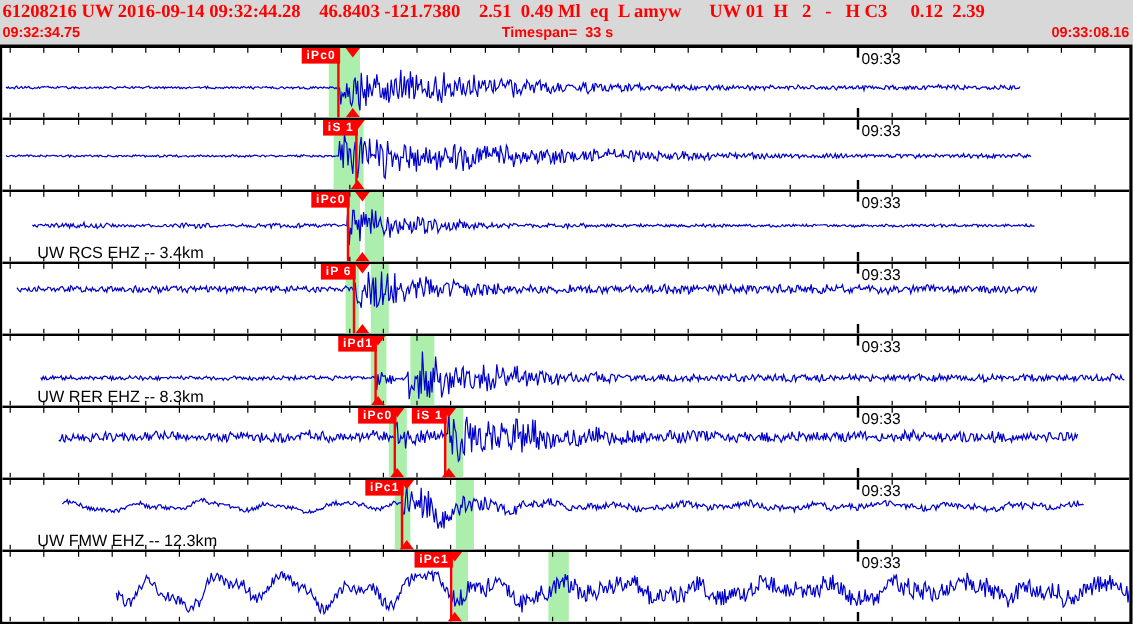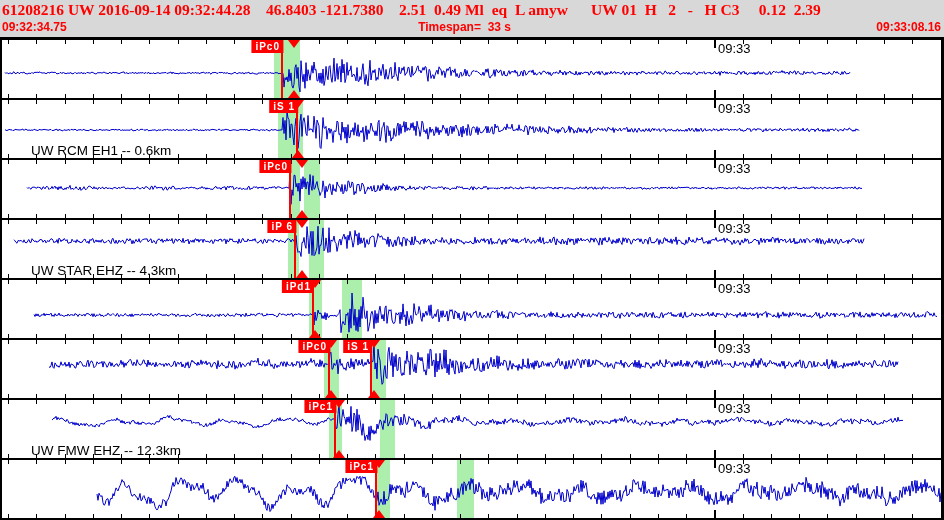--- a/index.html
+++ b/index.html
@@ -184,21 +184,20 @@
         <div class="tick" style="left: 797px; height: 4px; bottom: 0px;"></div>
         <div class="tick" style="left: 825.25px; height: 4px; top: 0px;"></div>
         <div class="tick" style="left: 825.25px; height: 4px; bottom: 0px;"></div>
         <div class="tick" style="left: 853.5px; height: 4px; top: 0px;"></div>
         <div class="tick" style="left: 853.5px; height: 4px; bottom: 0px;"></div>
         <div class="tick" style="left: 881.75px; height: 4px; top: 0px;"></div>
         <div class="tick" style="left: 881.75px; height: 4px; bottom: 0px;"></div>
         <div class="tick" style="left: 910px; height: 4px; top: 0px;"></div>
         <div class="tick" style="left: 910px; height: 4px; bottom: 0px;"></div>
         <div class="tlabel" style="left: 716px;">09:33</div>
-        <div class="stn">UW RCM EH1 -- 0.6km</div>
         <div class="pline" style="left: 294px;"></div>
         <div class="pflag" style="left: 296px;">iS 1</div>
         <div class="tri t" style="left: 290px;"></div>
         <div class="tri b" style="left: 290px;"></div>
       </div>
       <div class="trow">
         <div class="band" style="left: 287px; width: 11px;"></div>
         <div class="band" style="left: 302px; width: 16px;"></div>
         <svg width="939" height="58" viewBox="0 0 939 58" class="wave">
           <polyline points="25,27.5 26,28.5 27,27.4 28,28.5 29,29.2 30,27.3 31,27.3 32,27.0 33,27.4 34,28.1 35,28.0 36,26.8 37,27.8 38,27.2 39,29.1 40,29.3 41,26.8 42,27.3 43,28.9 44,27.0 45,26.2 46,27.4 47,29.5 48,28.5 49,28.5 50,26.4 51,28.7 52,27.3 53,26.1 54,28.5 55,27.1 56,29.9 57,26.7 58,28.6 59,26.4 60,28.9 61,29.0 62,29.8 63,27.9 64,29.4 65,27.2 66,28.2 67,27.7 68,25.4 69,29.4 70,28.2 71,28.8 72,29.4 73,28.4 74,26.7 75,28.3 76,29.5 77,29.5 78,27.0 79,30.4 80,29.1 81,28.8 82,26.7 83,29.1 84,29.7 85,28.6 86,26.9 87,26.0 88,26.4 89,27.0 90,28.0 91,28.9 92,26.7 93,28.8 94,27.5 95,29.1 96,29.1 97,27.2 98,28.2 99,28.7 100,27.3 101,27.3 102,29.0 103,28.2 104,27.3 105,28.0 106,28.9 107,27.7 108,28.7 109,28.0 110,29.2 111,28.3 112,27.5 113,27.7 114,27.8 115,28.7 116,28.3 117,27.1 118,28.6 119,27.5 120,27.3 121,27.3 122,26.8 123,27.7 124,29.1 125,28.1 126,28.2 127,28.3 128,28.9 129,28.6 130,28.2 131,28.7 132,28.9 133,28.6 134,28.4 135,27.1 136,27.1 137,28.5 138,28.8 139,28.6 140,27.4 141,27.6 142,29.0 143,27.2 144,26.6 145,27.0 146,27.9 147,28.7 148,29.6 149,26.6 150,26.1 151,29.4 152,27.3 153,25.8 154,27.0 155,28.5 156,27.1 157,27.9 158,27.4 159,27.9 160,27.3 161,30.2 162,29.5 163,27.3 164,27.0 165,30.1 166,29.6 167,27.3 168,27.4 169,29.1 170,26.5 171,26.2 172,26.7 173,29.1 174,28.8 175,29.0 176,28.6 177,28.6 178,28.7 179,29.3 180,28.0 181,27.9 182,28.5 183,28.1 184,28.0 185,27.1 186,28.2 187,27.9 188,27.6 189,27.3 190,27.1 191,28.2 192,27.3 193,28.0 194,28.3 195,29.0 196,28.8 197,28.2 198,27.8 199,28.2 200,26.5 201,28.0 202,28.2 203,27.5 204,29.3 205,27.7 206,29.1 207,28.1 208,29.1 209,29.1 210,29.3 211,29.4 212,28.0 213,26.9 214,26.4 215,28.4 216,27.7 217,28.3 218,27.7 219,29.4 220,27.6 221,27.3 222,27.2 223,26.7 224,30.0 225,27.0 226,26.3 227,27.9 228,26.0 229,27.2 230,26.7 231,26.6 232,29.6 233,28.5 234,28.2 235,27.4 236,28.4 237,29.1 238,27.6 239,28.8 240,29.5 241,28.6 242,28.4 243,29.7 244,28.6 245,29.6 246,26.9 247,26.2 248,29.7 249,28.2 250,28.7 251,27.9 252,26.5 253,27.7 254,26.8 255,27.1 256,28.7 257,27.0 258,27.9 259,26.9 260,28.3 261,26.8 262,28.7 263,29.5 264,27.9 265,29.0 266,28.4 267,27.8 268,27.1 269,28.2 270,26.8 271,27.6 272,26.7 273,26.9 274,28.7 275,27.1 276,26.9 277,26.8 278,27.4 279,27.7 280,28.6 281,28.1 282,28.0 283,27.7 284,27.2 285,27.3 286,27.9 287,28.1 288,12.8 289,44.3 290,29.8 291,35.4 292,15.3 293,15.3 294,27.1 295,23.4 296,31.3 297,23.0 298,41.1 299,18.8 300,29.0 301,16.7 302,27.2 303,18.3 304,29.1 305,22.0 306,22.1 307,34.8 308,14.5 309,25.9 310,30.4 311,15.7 312,29.3 313,28.5 314,24.2 315,21.5 316,27.7 317,30.6 318,35.5 319,32.5 320,31.4 321,20.8 322,27.1 323,38.0 324,26.3 325,31.7 326,29.3 327,24.6 328,23.8 329,31.2 330,34.8 331,24.6 332,30.7 333,28.8 334,31.7 335,22.0 336,25.0 337,26.6 338,27.2 339,31.6 340,24.4 341,33.9 342,32.3 343,24.6 344,31.0 345,30.9 346,20.9 347,21.5 348,27.7 349,27.0 350,21.9 351,23.3 352,34.8 353,31.5 354,33.4 355,24.6 356,24.6 357,24.3 358,31.2 359,29.4 360,23.0 361,24.1 362,26.9 363,34.0 364,31.5 365,30.1 366,26.9 367,29.0 368,28.7 369,26.1 370,31.1 371,29.7 372,25.4 373,32.0 374,30.9 375,30.8 376,25.3 377,28.6 378,31.0 379,25.4 380,29.5 381,23.5 382,25.8 383,25.4 384,30.0 385,24.7 386,29.9 387,26.4 388,28.0 389,30.4 390,29.1 391,27.5 392,27.4 393,30.8 394,26.4 395,29.4 396,29.6 397,25.9 398,27.1 399,26.1 400,28.7 401,26.4 402,28.3 403,28.8 404,30.3 405,28.9 406,28.3 407,28.9 408,25.8 409,29.1 410,28.1 411,28.0 412,26.9 413,29.7 414,29.3 415,27.6 416,29.0 417,27.1 418,26.5 419,27.5 420,27.9 421,28.2 422,29.9 423,26.5 424,27.4 425,28.1 426,26.4 427,26.5 428,26.7 429,27.3 430,28.5 431,27.9 432,27.8 433,28.1 434,28.0 435,28.4 436,27.2 437,26.9 438,27.7 439,27.0 440,26.8 441,27.5 442,29.5 443,27.2 444,28.0 445,28.5 446,27.9 447,28.8 448,29.7 449,29.2 450,28.1 451,28.2 452,28.6 453,27.8 454,29.1 455,26.2 456,27.4 457,26.9 458,27.0 459,27.9 460,26.7 461,28.9 462,28.7 463,28.4 464,28.5 465,28.4 466,28.3 467,29.6 468,29.2 469,27.0 470,26.8 471,30.1 472,26.7 473,28.0 474,28.9 475,29.1 476,27.6 477,27.2 478,28.4 479,28.8 480,28.6 481,28.2 482,26.3 483,27.8 484,26.1 485,27.5 486,29.6 487,27.6 488,28.8 489,27.6 490,28.7 491,27.6 492,28.6 493,28.2 494,28.1 495,29.2 496,27.6 497,28.7 498,28.4 499,27.1 500,27.9 501,27.4 502,28.7 503,29.1 504,27.0 505,28.7 506,27.5 507,28.9 508,26.8 509,27.4 510,27.2 511,28.7 512,28.7 513,27.6 514,28.0 515,28.6 516,28.5 517,29.0 518,27.2 519,27.0 520,29.1 521,27.9 522,28.5 523,27.5 524,27.8 525,27.7 526,27.2 527,27.2 528,27.3 529,28.4 530,27.6 531,28.9 532,26.7 533,28.8 534,29.1 535,27.6 536,28.4 537,27.1 538,27.8 539,28.4 540,27.7 541,28.0 542,28.7 543,27.8 544,28.0 545,27.8 546,26.9 547,27.4 548,28.1 549,27.3 550,28.2 551,28.6 552,28.9 553,27.0 554,28.7 555,27.7 556,29.1 557,27.1 558,28.0 559,27.1 560,28.2 561,27.5 562,28.5 563,29.1 564,27.5 565,28.5 566,27.1 567,28.6 568,27.8 569,28.6 570,28.5 571,29.0 572,28.8 573,29.0 574,27.9 575,27.8 576,28.5 577,28.7 578,26.8 579,27.7 580,28.4 581,28.0 582,27.7 583,28.6 584,26.6 585,28.4 586,29.3 587,27.5 588,28.1 589,27.4 590,27.1 591,29.1 592,28.9 593,26.9 594,29.2 595,28.4 596,27.9 597,28.5 598,27.4 599,28.9 600,29.2 601,26.8 602,27.1 603,28.7 604,27.2 605,28.2 606,27.4 607,28.7 608,28.7 609,27.4 610,27.6 611,28.4 612,27.8 613,28.8 614,27.3 615,28.3 616,27.7 617,28.1 618,27.3 619,28.3 620,27.1 621,28.2 622,27.6 623,26.9 624,28.5 625,29.0 626,27.9 627,28.8 628,28.9 629,28.2 630,27.7 631,27.7 632,28.9 633,27.7 634,28.7 635,27.8 636,28.2 637,27.5 638,27.9 639,27.1 640,29.1 641,29.1 642,27.8 643,28.5 644,28.7 645,29.1 646,28.0 647,28.8 648,29.1 649,28.2 650,27.2 651,28.4 652,28.7 653,27.4 654,28.2 655,27.2 656,27.6 657,28.9 658,28.6 659,27.0 660,28.5 661,27.1 662,27.9 663,27.5 664,27.5 665,28.3 666,28.3 667,26.9 668,28.5 669,28.5 670,26.8 671,28.7 672,28.2 673,28.0 674,28.0 675,28.8 676,27.1 677,27.0 678,28.0 679,27.5 680,27.5 681,27.7 682,27.3 683,27.5 684,27.3 685,27.2 686,27.4 687,27.4 688,28.8 689,28.5 690,27.6 691,27.9 692,28.7 693,27.1 694,28.4 695,27.5 696,28.8 697,28.0 698,28.6 699,28.1 700,27.5 701,27.6 702,27.4 703,28.5 704,28.6 705,28.4 706,27.5 707,27.6 708,29.0 709,27.7 710,29.4 711,28.2 712,28.7 713,27.7 714,28.7 715,28.7 716,27.2 717,28.3 718,27.0 719,28.0 720,27.7 721,27.5 722,28.4 723,28.3 724,27.9 725,29.1 726,28.0 727,27.9 728,27.8 729,28.7 730,28.4 731,27.7 732,28.4 733,27.3 734,28.7 735,28.8 736,27.0 737,26.9 738,27.6 739,28.5 740,28.0 741,27.9 742,29.1 743,27.7 744,28.6 745,28.6 746,28.9 747,28.6 748,28.1 749,27.7 750,29.0 751,29.0 752,27.9 753,27.9 754,27.4 755,28.5 756,27.8 757,27.9 758,26.9 759,28.6 760,27.3 761,27.1 762,28.1 763,27.7 764,29.0 765,27.3 766,27.0 767,27.5 768,28.1 769,27.2 770,28.6 771,28.6 772,28.0 773,27.5 774,27.0 775,28.2 776,27.0 777,28.9 778,28.4 779,27.9 780,27.5 781,27.3 782,26.8 783,29.3 784,27.4 785,27.3 786,28.5 787,29.0 788,28.3 789,27.5 790,28.2 791,27.2 792,27.6 793,28.2 794,26.7 795,28.2 796,28.3 797,28.6 798,28.7 799,28.4 800,28.4 801,27.8 802,27.1 803,28.9 804,27.6 805,28.2 806,28.3 807,27.7 808,28.4 809,26.9 810,27.3 811,27.2 812,27.0 813,29.1 814,27.4 815,28.1 816,27.5 817,28.8 818,27.7 819,27.2 820,28.7 821,28.8 822,27.3 823,27.4 824,27.8 825,28.7 826,28.1 827,28.0 828,27.3 829,28.6 830,28.4 831,28.2 832,28.3 833,27.6 834,27.4 835,28.9 836,27.0 837,28.2 838,27.0 839,27.6 840,27.9 841,28.7 842,28.4 843,27.6 844,28.2 845,27.9 846,28.2 847,27.2 848,28.3 849,27.7 850,27.2 851,28.0 852,28.6 853,26.7 854,28.6 855,28.7 856,29.0 857,27.1 858,28.5 859,28.1 860,28.7" fill="none" stroke="#0000cc" stroke-width="1"></polyline>
@@ -263,20 +262,21 @@
         <div class="tick" style="left: 797px; height: 4px; bottom: 0px;"></div>
         <div class="tick" style="left: 825.25px; height: 4px; top: 0px;"></div>
         <div class="tick" style="left: 825.25px; height: 4px; bottom: 0px;"></div>
         <div class="tick" style="left: 853.5px; height: 4px; top: 0px;"></div>
         <div class="tick" style="left: 853.5px; height: 4px; bottom: 0px;"></div>
         <div class="tick" style="left: 881.75px; height: 4px; top: 0px;"></div>
         <div class="tick" style="left: 881.75px; height: 4px; bottom: 0px;"></div>
         <div class="tick" style="left: 910px; height: 4px; top: 0px;"></div>
         <div class="tick" style="left: 910px; height: 4px; bottom: 0px;"></div>
         <div class="tlabel" style="left: 716px;">09:33</div>
+        <div class="stn">UW RCS EHZ -- 3.4km</div>
         <div class="pline" style="left: 287px;"></div>
         <div class="pflag" style="left: 289px;">iPc0</div>
         <div class="tri t" style="left: 294px;"></div>
         <div class="tri b" style="left: 294px;"></div>
       </div>
       <div class="trow">
         <div class="band" style="left: 286px; width: 11px;"></div>
         <div class="band" style="left: 307px; width: 15px;"></div>
         <svg width="939" height="58" viewBox="0 0 939 58" class="wave">
           <polyline points="12,19.7 13,20.9 14,22.4 15,23.2 16,20.6 17,20.7 18,21.1 19,20.2 20,21.4 21,22.4 22,19.8 23,22.4 24,22.8 25,22.5 26,20.3 27,19.6 28,22.5 29,22.4 30,18.7 31,20.0 32,21.1 33,21.6 34,20.8 35,22.4 36,21.2 37,21.2 38,19.4 39,19.8 40,19.8 41,22.2 42,20.8 43,20.2 44,22.9 45,21.4 46,20.5 47,21.8 48,19.7 49,19.0 50,18.8 51,20.4 52,22.8 53,21.5 54,22.1 55,19.6 56,23.3 57,18.1 58,19.2 59,21.7 60,19.9 61,20.6 62,18.6 63,19.4 64,20.9 65,19.6 66,23.1 67,23.2 68,22.3 69,22.8 70,19.2 71,20.8 72,21.8 73,20.7 74,22.7 75,19.6 76,21.7 77,20.9 78,22.8 79,22.1 80,22.5 81,20.5 82,19.7 83,19.0 84,21.6 85,22.8 86,21.1 87,23.5 88,19.4 89,20.6 90,18.9 91,18.7 92,22.7 93,21.8 94,19.9 95,22.0 96,20.2 97,22.2 98,20.3 99,22.3 100,19.5 101,20.4 102,22.9 103,22.5 104,22.1 105,21.4 106,20.4 107,20.4 108,22.4 109,23.7 110,19.2 111,18.3 112,21.8 113,23.4 114,20.2 115,23.3 116,23.1 117,20.1 118,21.8 119,21.9 120,20.5 121,20.3 122,22.9 123,23.5 124,21.1 125,18.7 126,20.1 127,20.9 128,18.7 129,20.2 130,23.9 131,20.4 132,23.4 133,21.7 134,19.4 135,21.4 136,21.7 137,18.7 138,22.4 139,21.7 140,20.2 141,19.2 142,19.5 143,18.6 144,19.4 145,18.6 146,21.7 147,21.2 148,19.5 149,18.8 150,23.0 151,21.3 152,20.5 153,22.4 154,23.8 155,20.4 156,20.0 157,18.7 158,19.9 159,21.2 160,18.9 161,22.5 162,20.4 163,20.6 164,21.3 165,18.7 166,21.1 167,20.0 168,19.7 169,20.9 170,18.5 171,23.2 172,23.1 173,19.4 174,19.0 175,21.2 176,20.8 177,19.0 178,20.1 179,20.9 180,22.4 181,18.3 182,22.8 183,21.3 184,20.0 185,20.8 186,19.2 187,24.0 188,21.1 189,20.5 190,22.2 191,19.9 192,22.4 193,19.0 194,18.9 195,21.0 196,19.1 197,22.2 198,19.6 199,20.4 200,19.3 201,22.5 202,19.1 203,20.7 204,21.5 205,21.4 206,21.2 207,22.1 208,22.4 209,20.1 210,20.3 211,23.7 212,22.1 213,19.4 214,20.7 215,20.1 216,21.3 217,19.4 218,19.7 219,18.9 220,21.5 221,20.3 222,19.5 223,19.0 224,23.9 225,19.6 226,21.9 227,21.3 228,18.5 229,20.0 230,18.8 231,21.5 232,21.5 233,21.9 234,21.6 235,21.2 236,23.6 237,18.9 238,22.5 239,22.6 240,19.2 241,18.4 242,20.9 243,21.8 244,20.9 245,21.8 246,18.9 247,20.5 248,20.8 249,20.1 250,21.1 251,19.1 252,20.6 253,18.6 254,21.5 255,22.5 256,23.1 257,21.5 258,21.2 259,19.8 260,22.7 261,23.6 262,19.5 263,19.3 264,22.2 265,22.9 266,19.6 267,20.4 268,19.8 269,20.5 270,21.1 271,22.4 272,19.9 273,19.1 274,20.5 275,20.3 276,20.5 277,22.2 278,20.2 279,20.2 280,21.8 281,21.1 282,22.2 283,22.7 284,20.5 285,20.1 286,18.4 287,19.4 288,19.7 289,22.0 290,19.8 291,19.4 292,21.2 293,22.9 294,15.5 295,26.9 296,32.4 297,31.4 298,32.1 299,36.5 300,22.4 301,22.4 302,17.4 303,25.1 304,28.3 305,6.6 306,17.8 307,33.7 308,18.5 309,11.3 310,35.4 311,11.3 312,35.7 313,34.6 314,31.1 315,27.2 316,6.2 317,34.2 318,25.1 319,25.4 320,17.5 321,7.9 322,30.8 323,28.7 324,17.9 325,26.4 326,32.6 327,7.7 328,32.2 329,19.9 330,21.1 331,20.6 332,16.0 333,22.1 334,23.3 335,31.4 336,26.6 337,20.9 338,19.0 339,25.1 340,19.7 341,16.5 342,14.1 343,19.2 344,16.7 345,28.5 346,15.2 347,20.2 348,11.3 349,16.7 350,20.6 351,27.2 352,22.5 353,10.4 354,15.9 355,14.1 356,25.1 357,12.8 358,23.8 359,17.8 360,23.2 361,20.9 362,17.8 363,27.5 364,23.1 365,19.5 366,24.0 367,24.1 368,17.7 369,17.3 370,16.0 371,16.2 372,16.7 373,27.1 374,23.0 375,19.7 376,13.5 377,16.2 378,17.3 379,15.9 380,16.3 381,19.6 382,18.5 383,19.9 384,19.5 385,24.3 386,16.9 387,26.7 388,19.1 389,21.4 390,24.8 391,26.9 392,23.0 393,19.9 394,25.8 395,20.9 396,16.8 397,17.2 398,24.5 399,22.2 400,26.4 401,17.6 402,17.5 403,18.4 404,25.8 405,18.6 406,20.3 407,21.3 408,21.1 409,25.1 410,16.9 411,24.8 412,24.3 413,16.2 414,20.8 415,21.6 416,21.1 417,23.1 418,24.4 419,20.3 420,20.8 421,19.1 422,23.7 423,18.5 424,22.2 425,21.3 426,19.5 427,19.5 428,21.6 429,24.3 430,22.2 431,20.9 432,23.8 433,22.2 434,19.0 435,19.9 436,20.6 437,21.7 438,20.4 439,22.4 440,17.5 441,19.5 442,22.8 443,20.6 444,19.6 445,22.1 446,23.4 447,24.3 448,23.5 449,18.4 450,22.9 451,21.0 452,20.0 453,22.5 454,23.9 455,18.9 456,20.2 457,19.4 458,21.5 459,20.4 460,22.5 461,21.9 462,24.2 463,22.3 464,21.7 465,22.4 466,22.4 467,22.8 468,21.1 469,21.7 470,23.4 471,23.6 472,23.6 473,17.2 474,23.1 475,20.1 476,20.0 477,22.7 478,22.0 479,19.4 480,19.1 481,21.0 482,18.5 483,22.5 484,20.3 485,20.0 486,19.2 487,24.2 488,20.5 489,18.2 490,24.3 491,21.4 492,23.2 493,23.3 494,22.1 495,23.5 496,20.7 497,18.7 498,19.5 499,22.1 500,24.6 501,20.0 502,22.2 503,19.4 504,23.8 505,20.4 506,19.9 507,18.9 508,18.5 509,20.4 510,22.0 511,18.6 512,21.5 513,19.5 514,22.7 515,19.0 516,23.1 517,22.4 518,21.3 519,21.3 520,19.4 521,20.4 522,19.5 523,17.8 524,23.0 525,21.2 526,18.9 527,20.4 528,22.2 529,23.5 530,21.2 531,21.0 532,20.3 533,23.3 534,22.1 535,20.6 536,19.1 537,21.8 538,16.9 539,23.0 540,21.0 541,17.7 542,24.1 543,22.8 544,21.8 545,22.7 546,22.8 547,21.7 548,19.1 549,22.9 550,21.5 551,18.0 552,16.9 553,22.1 554,25.0 555,18.8 556,20.9 557,22.5 558,21.7 559,24.1 560,19.3 561,19.7 562,23.8 563,21.3 564,21.1 565,25.0 566,18.4 567,18.8 568,22.2 569,18.8 570,20.6 571,19.0 572,24.8 573,23.5 574,18.7 575,23.3 576,18.2 577,20.9 578,20.3 579,18.1 580,21.0 581,19.8 582,19.8 583,20.7 584,20.1 585,19.1 586,19.4 587,21.6 588,22.4 589,17.9 590,20.1 591,18.5 592,22.2 593,18.2 594,18.6 595,21.0 596,22.7 597,25.2 598,17.9 599,20.3 600,24.8 601,18.1 602,20.6 603,17.4 604,21.4 605,21.8 606,21.6 607,17.3 608,20.3 609,21.4 610,23.9 611,19.7 612,22.4 613,20.8 614,23.3 615,18.9 616,22.9 617,18.2 618,21.1 619,22.5 620,24.5 621,17.7 622,21.6 623,18.3 624,18.4 625,22.8 626,18.7 627,19.0 628,20.7 629,24.2 630,23.3 631,19.7 632,19.0 633,20.6 634,20.4 635,18.8 636,19.4 637,18.7 638,22.1 639,18.8 640,21.6 641,23.8 642,22.7 643,19.1 644,20.0 645,20.2 646,24.2 647,18.2 648,17.1 649,21.6 650,23.1 651,22.0 652,23.2 653,21.5 654,21.6 655,18.6 656,19.4 657,24.6 658,19.7 659,22.9 660,23.1 661,23.2 662,18.1 663,17.8 664,21.0 665,18.9 666,22.2 667,20.9 668,22.7 669,18.8 670,23.6 671,19.9 672,19.7 673,21.6 674,16.9 675,24.5 676,20.0 677,20.4 678,20.4 679,21.8 680,23.8 681,22.9 682,24.7 683,24.6 684,19.8 685,23.4 686,22.2 687,17.0 688,20.3 689,20.7 690,22.1 691,19.6 692,22.1 693,22.4 694,21.8 695,17.8 696,20.1 697,19.6 698,19.4 699,19.5 700,17.4 701,21.4 702,23.4 703,22.1 704,22.1 705,21.2 706,24.1 707,20.4 708,23.7 709,20.1 710,20.2 711,19.3 712,19.9 713,20.0 714,17.5 715,21.1 716,20.9 717,21.1 718,19.7 719,20.9 720,19.1 721,20.3 722,17.9 723,22.5 724,20.1 725,18.4 726,20.6 727,20.2 728,21.6 729,21.7 730,24.6 731,23.0 732,20.0 733,23.7 734,22.4 735,21.8 736,20.2 737,22.5 738,25.1 739,22.1 740,19.9 741,22.9 742,22.4 743,18.4 744,21.4 745,19.1 746,19.7 747,23.6 748,22.4 749,22.8 750,22.1 751,20.6 752,19.7 753,19.3 754,19.8 755,21.1 756,20.1 757,24.6 758,21.4 759,18.0 760,22.4 761,20.2 762,18.8 763,22.8 764,19.5 765,19.7 766,19.0 767,22.0 768,19.2 769,21.7 770,17.7 771,17.3 772,18.8 773,22.5 774,18.2 775,20.3 776,17.8 777,23.0 778,19.6 779,19.7 780,19.3 781,21.2 782,19.9 783,19.1 784,22.6 785,22.0 786,21.2 787,20.6 788,18.7 789,23.0 790,21.2 791,22.0 792,18.2 793,24.0 794,21.7 795,23.8 796,21.8 797,23.0 798,19.2 799,19.1 800,22.6 801,21.1 802,19.0 803,23.1 804,19.4 805,18.3 806,19.6 807,20.0 808,22.5 809,21.5 810,20.5 811,20.0 812,19.2 813,20.3 814,22.3 815,18.2 816,23.3 817,19.2 818,18.5 819,23.9 820,19.8 821,20.2 822,23.9 823,24.2 824,21.2 825,20.9 826,22.9 827,18.4 828,23.0 829,21.1 830,18.9 831,21.4 832,23.4 833,22.5 834,18.9 835,20.0 836,24.1 837,23.3 838,20.3 839,19.0 840,21.8 841,22.7 842,22.1 843,21.9 844,21.2 845,20.1 846,23.6 847,19.8 848,21.8 849,21.3 850,19.0 851,18.7 852,19.0 853,19.3 854,22.0 855,20.4 856,19.4 857,23.1 858,22.2 859,19.5 860,23.3 861,21.7 862,18.6" fill="none" stroke="#0000cc" stroke-width="1"></polyline>
@@ -341,21 +341,20 @@
         <div class="tick" style="left: 797px; height: 4px; bottom: 0px;"></div>
         <div class="tick" style="left: 825.25px; height: 4px; top: 0px;"></div>
         <div class="tick" style="left: 825.25px; height: 4px; bottom: 0px;"></div>
         <div class="tick" style="left: 853.5px; height: 4px; top: 0px;"></div>
         <div class="tick" style="left: 853.5px; height: 4px; bottom: 0px;"></div>
         <div class="tick" style="left: 881.75px; height: 4px; top: 0px;"></div>
         <div class="tick" style="left: 881.75px; height: 4px; bottom: 0px;"></div>
         <div class="tick" style="left: 910px; height: 4px; top: 0px;"></div>
         <div class="tick" style="left: 910px; height: 4px; bottom: 0px;"></div>
         <div class="tlabel" style="left: 716px;">09:33</div>
-        <div class="stn">UW STAR EHZ -- 4.3km</div>
         <div class="pline" style="left: 292px;"></div>
         <div class="pflag" style="left: 294px;">iP 6</div>
         <div class="tri t" style="left: 294px;"></div>
         <div class="tri b" style="left: 294px;"></div>
       </div>
       <div class="trow">
         <div class="band" style="left: 307px; width: 13px;"></div>
         <div class="band" style="left: 340px; width: 20px;"></div>
         <svg width="939" height="58" viewBox="0 0 939 58" class="wave">
           <polyline points="32,34.5 33,36.5 34,33.8 35,36.0 36,33.9 37,36.4 38,36.1 39,35.9 40,34.3 41,35.3 42,33.2 43,35.9 44,33.9 45,34.8 46,34.2 47,34.9 48,34.4 49,33.1 50,36.3 51,34.9 52,36.5 53,33.7 54,35.5 55,35.1 56,35.2 57,33.0 58,35.6 59,34.8 60,35.3 61,35.7 62,36.4 63,35.9 64,35.1 65,36.1 66,34.0 67,35.5 68,35.7 69,34.2 70,35.4 71,34.6 72,35.8 73,33.5 74,34.3 75,34.7 76,36.5 77,34.4 78,34.3 79,35.3 80,35.3 81,35.4 82,34.2 83,36.1 84,34.0 85,33.5 86,33.7 87,34.0 88,35.2 89,35.6 90,33.7 91,36.7 92,33.7 93,36.4 94,36.2 95,34.6 96,35.7 97,34.5 98,33.9 99,36.2 100,34.9 101,36.1 102,36.5 103,35.3 104,35.3 105,35.0 106,33.1 107,34.7 108,35.1 109,35.3 110,34.5 111,33.5 112,34.6 113,35.6 114,36.0 115,33.4 116,34.3 117,36.8 118,35.2 119,34.6 120,35.5 121,36.0 122,35.3 123,33.6 124,34.3 125,35.8 126,35.5 127,36.1 128,34.1 129,36.7 130,33.8 131,36.6 132,34.9 133,34.7 134,34.6 135,34.8 136,34.6 137,34.6 138,35.7 139,35.0 140,33.6 141,34.5 142,35.1 143,34.3 144,34.9 145,34.9 146,34.0 147,35.2 148,35.4 149,33.3 150,34.8 151,36.2 152,35.6 153,34.2 154,34.8 155,35.4 156,33.6 157,33.7 158,34.0 159,34.9 160,34.6 161,35.9 162,34.5 163,35.8 164,34.2 165,35.1 166,35.9 167,35.8 168,34.5 169,34.5 170,33.5 171,35.2 172,34.5 173,34.5 174,36.7 175,35.0 176,33.9 177,35.4 178,36.5 179,35.2 180,35.8 181,35.3 182,35.4 183,35.1 184,36.9 185,35.1 186,35.2 187,36.0 188,36.8 189,35.7 190,34.9 191,34.6 192,34.4 193,33.3 194,33.7 195,35.7 196,34.4 197,34.7 198,33.9 199,34.8 200,36.2 201,34.5 202,35.7 203,34.9 204,35.9 205,36.5 206,34.0 207,36.1 208,36.9 209,34.7 210,35.0 211,35.3 212,36.7 213,36.2 214,34.5 215,35.5 216,34.6 217,36.6 218,33.9 219,35.4 220,35.4 221,34.2 222,34.6 223,36.4 224,36.3 225,34.5 226,33.6 227,35.6 228,35.6 229,36.0 230,34.9 231,35.7 232,36.4 233,35.6 234,33.4 235,34.3 236,34.5 237,34.9 238,34.2 239,36.7 240,34.4 241,34.6 242,35.2 243,36.7 244,33.1 245,35.9 246,35.8 247,35.2 248,35.9 249,33.7 250,35.0 251,34.6 252,34.1 253,35.7 254,35.7 255,33.8 256,34.1 257,33.2 258,33.5 259,34.5 260,33.4 261,35.9 262,35.8 263,35.4 264,35.7 265,33.6 266,35.2 267,34.2 268,34.9 269,34.1 270,34.8 271,34.0 272,35.7 273,35.2 274,36.2 275,37.1 276,36.0 277,33.6 278,33.3 279,34.4 280,34.9 281,33.7 282,34.8 283,34.6 284,35.4 285,35.2 286,33.8 287,35.0 288,34.6 289,33.8 290,33.5 291,36.5 292,34.9 293,34.1 294,34.2 295,34.8 296,33.7 297,34.0 298,34.2 299,34.3 300,35.7 301,34.1 302,35.5 303,35.6 304,34.7 305,35.0 306,34.9 307,35.3 308,34.2 309,33.8 310,35.0 311,33.2 312,45.0 313,32.0 314,40.6 315,37.3 316,30.1 317,33.4 318,33.4 319,33.1 320,38.5 321,35.6 322,38.7 323,32.5 324,39.9 325,33.3 326,37.1 327,37.3 328,35.3 329,35.8 330,35.4 331,35.7 332,35.9 333,35.0 334,36.7 335,35.8 336,34.5 337,33.3 338,29.7 339,52.7 340,44.4 341,41.4 342,43.8 343,44.9 344,34.1 345,35.4 346,32.7 347,52.2 348,28.9 349,48.2 350,13.0 351,31.0 352,45.4 353,29.1 354,50.5 355,37.3 356,51.5 357,29.6 358,47.0 359,26.4 360,38.5 361,17.2 362,28.4 363,37.8 364,38.5 365,30.8 366,51.3 367,46.9 368,41.8 369,33.7 370,31.3 371,35.2 372,48.6 373,30.4 374,43.3 375,33.6 376,42.7 377,30.8 378,26.2 379,33.9 380,39.0 381,34.5 382,41.1 383,27.9 384,25.9 385,43.4 386,35.3 387,29.7 388,31.0 389,29.7 390,40.0 391,42.9 392,43.6 393,41.8 394,32.8 395,34.7 396,34.4 397,32.6 398,43.7 399,32.1 400,39.7 401,23.9 402,36.9 403,34.8 404,46.0 405,31.2 406,38.5 407,44.9 408,38.5 409,35.4 410,43.7 411,39.4 412,23.6 413,30.9 414,35.1 415,34.4 416,33.4 417,26.4 418,30.4 419,38.5 420,41.4 421,32.9 422,37.2 423,33.8 424,31.2 425,35.4 426,32.5 427,25.5 428,35.5 429,24.8 430,38.0 431,38.3 432,36.0 433,33.8 434,36.7 435,30.7 436,29.4 437,41.9 438,36.7 439,30.8 440,37.4 441,30.6 442,36.1 443,37.0 444,34.7 445,31.1 446,41.1 447,35.9 448,29.7 449,31.3 450,29.6 451,35.0 452,39.0 453,30.8 454,32.3 455,32.5 456,38.2 457,33.0 458,39.9 459,39.2 460,38.5 461,34.7 462,31.4 463,41.1 464,35.1 465,32.6 466,35.3 467,35.2 468,33.5 469,37.7 470,35.7 471,34.3 472,32.1 473,32.8 474,30.9 475,36.2 476,37.7 477,36.5 478,32.1 479,35.6 480,38.0 481,37.6 482,35.0 483,36.0 484,37.7 485,36.2 486,32.9 487,36.1 488,37.8 489,33.7 490,31.6 491,31.2 492,32.3 493,32.5 494,31.2 495,30.2 496,37.9 497,32.7 498,35.8 499,36.0 500,31.5 501,38.2 502,34.6 503,37.4 504,37.4 505,36.4 506,39.0 507,32.5 508,31.8 509,32.5 510,32.8 511,37.6 512,35.8 513,32.7 514,32.4 515,33.8 516,33.9 517,34.7 518,34.1 519,33.7 520,32.8 521,32.8 522,33.7 523,33.5 524,37.3 525,36.3 526,36.0 527,33.9 528,36.6 529,33.2 530,34.8 531,33.2 532,33.5 533,36.0 534,33.7 535,32.8 536,36.9 537,36.9 538,35.5 539,35.8 540,36.6 541,35.5 542,34.0 543,37.7 544,36.6 545,35.7 546,34.6 547,33.1 548,36.4 549,31.7 550,36.7 551,33.0 552,35.4 553,35.6 554,37.1 555,32.4 556,37.1 557,36.1 558,37.5 559,37.3 560,37.6 561,33.8 562,37.1 563,36.2 564,36.3 565,35.9 566,34.1 567,37.5 568,34.9 569,34.0 570,33.6 571,37.0 572,36.0 573,37.8 574,34.3 575,36.1 576,32.0 577,34.0 578,35.1 579,34.4 580,37.5 581,33.2 582,36.1 583,35.3 584,35.3 585,36.6 586,34.3 587,33.8 588,37.0 589,36.9 590,35.1 591,33.5 592,35.1 593,35.1 594,34.7 595,36.6 596,34.0 597,32.5 598,33.7 599,37.6 600,33.1 601,34.1 602,35.1 603,33.9 604,34.2 605,36.9 606,36.8 607,32.0 608,33.9 609,33.9 610,33.6 611,32.0 612,36.7 613,37.2 614,37.7 615,36.9 616,34.4 617,34.1 618,38.4 619,33.5 620,33.2 621,34.9 622,36.3 623,36.0 624,35.3 625,32.3 626,33.6 627,37.0 628,34.9 629,33.8 630,32.1 631,34.3 632,33.2 633,34.3 634,36.1 635,36.9 636,34.6 637,36.3 638,33.0 639,35.3 640,33.6 641,36.3 642,37.4 643,34.1 644,32.0 645,36.6 646,36.5 647,33.9 648,34.2 649,33.5 650,37.6 651,32.3 652,34.9 653,37.9 654,36.6 655,36.7 656,37.2 657,38.2 658,36.9 659,33.2 660,32.7 661,37.8 662,34.8 663,34.5 664,33.8 665,34.5 666,32.7 667,32.8 668,33.8 669,32.3 670,36.0 671,34.1 672,36.6 673,34.8 674,36.8 675,34.9 676,34.6 677,33.5 678,37.0 679,32.6 680,37.0 681,38.1 682,35.1 683,31.9 684,36.9 685,36.7 686,36.9 687,35.4 688,35.3 689,35.5 690,32.8 691,33.8 692,35.5 693,36.9 694,33.4 695,35.1 696,34.2 697,34.8 698,36.2 699,35.7 700,33.4 701,36.0 702,35.1 703,34.7 704,34.9 705,34.3 706,32.0 707,36.1 708,35.7 709,33.7 710,36.0 711,32.3 712,35.3 713,35.3 714,37.0 715,33.0 716,34.8 717,33.2 718,34.7 719,35.0 720,33.8 721,34.6 722,35.1 723,37.7 724,37.3 725,32.7 726,35.0 727,34.9 728,33.5 729,34.0 730,34.9 731,34.8 732,36.1 733,35.1 734,34.5 735,37.5 736,34.0 737,35.3 738,32.5 739,35.5 740,36.4 741,34.1 742,36.5 743,32.1 744,36.9 745,34.5 746,33.6 747,34.6 748,32.8 749,35.1 750,35.7 751,33.5 752,36.0 753,34.1 754,34.3 755,32.5 756,38.1 757,34.2 758,34.3 759,33.7 760,35.7 761,33.4 762,33.3 763,32.4 764,31.5 765,37.3 766,32.9 767,34.2 768,33.9 769,34.6 770,35.6 771,37.0 772,34.7 773,36.3 774,36.5 775,37.2 776,32.6 777,38.2 778,34.8 779,36.3 780,34.5 781,31.9 782,36.2 783,33.5 784,36.2 785,33.8 786,34.9 787,37.3 788,32.4 789,35.9 790,35.4 791,32.7 792,34.4 793,34.8 794,33.4 795,32.8 796,35.5 797,33.9 798,33.1 799,37.0 800,36.0 801,34.0 802,36.4 803,33.6 804,35.7 805,36.6 806,35.9 807,37.0 808,35.1 809,36.9 810,37.3 811,35.9 812,35.2 813,33.8 814,32.1 815,35.9 816,35.8 817,32.9 818,38.4 819,36.7 820,37.8 821,34.7 822,36.2 823,36.2 824,35.4 825,32.1 826,35.1 827,35.8 828,36.2 829,33.1 830,34.2 831,35.2 832,33.0 833,37.0 834,33.7 835,33.9 836,34.5 837,35.5 838,35.5 839,33.7 840,34.2 841,34.7 842,33.8 843,37.4 844,36.4 845,35.7 846,36.6 847,35.8 848,33.3 849,34.0 850,33.6 851,32.0 852,37.3 853,33.2 854,32.6 855,33.9 856,33.6 857,36.3 858,31.9 859,37.4 860,35.9 861,35.6 862,37.3 863,35.3 864,33.3 865,33.8 866,36.8 867,34.2 868,37.3 869,35.8 870,32.6 871,36.2 872,33.5 873,35.8 874,33.5 875,33.2 876,33.9 877,34.3 878,34.5 879,36.9 880,34.0 881,32.7 882,36.1 883,34.8 884,36.6 885,33.7 886,35.7 887,32.6 888,35.3 889,36.3 890,35.6 891,35.7 892,34.3 893,37.7 894,33.5 895,37.3 896,36.4 897,34.9 898,33.4 899,32.8 900,32.8 901,35.5 902,36.3 903,33.2 904,33.5 905,35.8 906,35.2 907,33.6 908,37.1 909,37.0 910,35.2 911,34.6 912,32.3 913,37.0 914,36.9 915,36.8 916,34.4 917,37.3 918,36.1 919,35.6 920,36.5 921,34.3 922,35.3 923,37.2 924,32.6 925,31.5 926,32.2 927,32.7 928,35.3 929,33.7 930,35.5 931,36.2 932,32.8 933,35.6 934,36.6 935,36.2" fill="none" stroke="#0000cc" stroke-width="1"></polyline>
@@ -420,20 +419,21 @@
         <div class="tick" style="left: 797px; height: 4px; bottom: 0px;"></div>
         <div class="tick" style="left: 825.25px; height: 4px; top: 0px;"></div>
         <div class="tick" style="left: 825.25px; height: 4px; bottom: 0px;"></div>
         <div class="tick" style="left: 853.5px; height: 4px; top: 0px;"></div>
         <div class="tick" style="left: 853.5px; height: 4px; bottom: 0px;"></div>
         <div class="tick" style="left: 881.75px; height: 4px; top: 0px;"></div>
         <div class="tick" style="left: 881.75px; height: 4px; bottom: 0px;"></div>
         <div class="tick" style="left: 910px; height: 4px; top: 0px;"></div>
         <div class="tick" style="left: 910px; height: 4px; bottom: 0px;"></div>
         <div class="tlabel" style="left: 716px;">09:33</div>
+        <div class="stn">UW RER EHZ -- 8.3km</div>
         <div class="pline" style="left: 310px;"></div>
         <div class="pflag" style="left: 312px;">iPd1</div>
         <div class="tri t" style="left: 307px;"></div>
         <div class="tri b" style="left: 307px;"></div>
       </div>
       <div class="trow">
         <div class="band" style="left: 322px; width: 15px;"></div>
         <div class="band" style="left: 369px; width: 15px;"></div>
         <svg width="939" height="58" viewBox="0 0 939 58" class="wave">
           <polyline points="47,26.7 48,27.5 49,25.6 50,21.9 51,27.3 52,28.3 53,22.9 54,24.5 55,26.4 56,25.7 57,27.3 58,25.6 59,21.8 60,25.1 61,24.9 62,24.9 63,22.3 64,26.4 65,24.2 66,26.1 67,22.0 68,27.6 69,24.1 70,24.2 71,25.0 72,25.6 73,28.1 74,27.7 75,22.1 76,25.0 77,23.0 78,21.2 79,22.0 80,23.7 81,26.1 82,26.0 83,25.6 84,26.8 85,22.2 86,20.1 87,26.6 88,23.2 89,21.1 90,21.2 91,23.7 92,27.7 93,26.7 94,25.5 95,21.8 96,23.3 97,23.9 98,22.3 99,23.3 100,21.4 101,27.1 102,21.5 103,23.2 104,24.7 105,27.3 106,25.8 107,22.7 108,21.9 109,26.2 110,22.8 111,25.7 112,26.8 113,24.8 114,24.4 115,23.6 116,26.4 117,25.6 118,23.7 119,20.2 120,24.6 121,21.7 122,27.3 123,22.9 124,25.6 125,22.7 126,22.4 127,20.7 128,19.3 129,20.2 130,24.0 131,25.6 132,22.0 133,23.8 134,25.7 135,19.7 136,22.5 137,23.9 138,25.3 139,24.4 140,23.9 141,20.4 142,19.9 143,23.8 144,23.4 145,26.7 146,20.0 147,25.1 148,22.3 149,25.1 150,25.1 151,22.8 152,24.4 153,27.0 154,22.2 155,26.2 156,25.3 157,24.3 158,23.1 159,24.9 160,24.8 161,23.8 162,26.6 163,24.1 164,23.1 165,25.7 166,23.9 167,23.5 168,25.5 169,26.7 170,25.9 171,25.3 172,21.5 173,21.3 174,26.6 175,23.6 176,22.2 177,24.3 178,23.6 179,21.9 180,27.0 181,24.1 182,26.5 183,27.8 184,22.7 185,25.4 186,21.8 187,28.1 188,26.5 189,22.5 190,20.2 191,22.1 192,21.7 193,23.8 194,23.3 195,25.5 196,22.0 197,25.1 198,24.1 199,19.9 200,24.4 201,21.4 202,22.8 203,23.6 204,20.9 205,25.0 206,22.8 207,23.2 208,22.7 209,26.9 210,26.8 211,23.6 212,22.7 213,22.5 214,24.6 215,28.8 216,20.6 217,26.7 218,26.2 219,24.5 220,22.7 221,25.8 222,25.2 223,26.7 224,28.2 225,26.1 226,27.7 227,21.4 228,23.7 229,25.5 230,27.4 231,21.7 232,21.6 233,29.2 234,25.4 235,28.2 236,27.5 237,23.7 238,22.0 239,27.4 240,24.1 241,23.8 242,25.1 243,26.7 244,25.4 245,23.4 246,23.3 247,22.7 248,25.7 249,20.7 250,21.1 251,21.3 252,22.1 253,20.5 254,21.7 255,22.3 256,18.1 257,25.1 258,24.0 259,24.9 260,25.5 261,21.4 262,22.3 263,26.3 264,23.9 265,26.0 266,20.6 267,19.5 268,23.4 269,26.3 270,24.5 271,27.1 272,28.7 273,23.8 274,25.2 275,27.6 276,25.1 277,26.7 278,25.4 279,22.0 280,22.3 281,26.2 282,21.6 283,23.1 284,26.7 285,21.7 286,25.1 287,24.6 288,25.8 289,24.5 290,22.3 291,26.5 292,24.0 293,24.8 294,25.6 295,21.2 296,22.8 297,21.6 298,27.7 299,25.0 300,21.5 301,25.1 302,24.6 303,24.2 304,20.8 305,25.7 306,23.4 307,21.7 308,22.1 309,18.4 310,22.5 311,21.1 312,19.9 313,24.3 314,26.3 315,23.3 316,24.0 317,26.9 318,19.7 319,26.4 320,20.8 321,24.3 322,27.3 323,23.3 324,24.6 325,23.7 326,24.8 327,24.0 328,13.0 329,12.2 330,29.3 331,28.7 332,23.3 333,25.4 334,24.7 335,19.8 336,33.8 337,23.5 338,18.9 339,25.4 340,23.5 341,27.0 342,29.2 343,27.8 344,30.3 345,23.2 346,21.8 347,27.2 348,28.0 349,18.6 350,26.8 351,21.7 352,29.2 353,21.6 354,19.1 355,22.9 356,25.5 357,20.2 358,24.7 359,24.3 360,19.3 361,26.2 362,25.7 363,22.3 364,25.0 365,22.3 366,19.2 367,24.0 368,21.8 369,24.5 370,21.2 371,21.5 372,1.9 373,29.0 374,22.9 375,38.8 376,9.2 377,17.0 378,20.2 379,34.8 380,44.3 381,42.9 382,30.2 383,25.6 384,36.9 385,38.5 386,12.5 387,7.3 388,19.7 389,25.5 390,12.7 391,36.9 392,16.3 393,26.7 394,14.4 395,30.5 396,30.2 397,17.7 398,17.2 399,33.1 400,35.6 401,32.7 402,35.0 403,20.7 404,23.6 405,11.0 406,21.5 407,21.0 408,34.8 409,14.7 410,15.8 411,28.3 412,31.7 413,23.8 414,33.0 415,24.4 416,12.3 417,20.0 418,17.3 419,21.0 420,17.3 421,22.6 422,31.4 423,29.8 424,35.1 425,28.7 426,13.6 427,28.7 428,9.3 429,9.6 430,25.8 431,20.7 432,20.1 433,37.0 434,13.5 435,31.9 436,21.0 437,29.6 438,13.3 439,23.5 440,29.2 441,27.0 442,9.7 443,28.3 444,10.0 445,33.0 446,24.3 447,34.7 448,18.9 449,21.7 450,27.7 451,20.6 452,30.3 453,34.1 454,20.6 455,21.9 456,25.5 457,33.1 458,31.6 459,21.7 460,32.2 461,24.2 462,22.5 463,23.0 464,28.9 465,25.5 466,28.1 467,27.6 468,27.3 469,20.6 470,24.3 471,18.8 472,28.2 473,30.7 474,29.0 475,28.7 476,18.2 477,24.3 478,31.1 479,31.0 480,31.6 481,22.8 482,30.8 483,23.8 484,23.8 485,21.5 486,28.9 487,26.1 488,23.1 489,17.3 490,24.6 491,26.9 492,19.2 493,26.7 494,26.3 495,15.7 496,28.6 497,16.4 498,26.1 499,22.8 500,23.1 501,25.4 502,20.0 503,20.9 504,21.2 505,27.4 506,30.4 507,27.1 508,20.6 509,24.8 510,29.2 511,23.4 512,26.2 513,25.6 514,27.2 515,25.4 516,30.5 517,24.2 518,28.2 519,26.6 520,29.2 521,18.9 522,26.8 523,25.1 524,27.1 525,28.2 526,18.6 527,28.5 528,24.1 529,23.1 530,27.5 531,22.5 532,29.3 533,20.8 534,26.2 535,20.6 536,22.4 537,27.9 538,25.4 539,26.8 540,21.7 541,21.6 542,25.6 543,24.5 544,23.6 545,26.4 546,22.7 547,26.4 548,22.4 549,22.5 550,24.8 551,27.5 552,26.6 553,26.1 554,21.4 555,23.3 556,18.8 557,18.9 558,25.7 559,25.4 560,21.2 561,24.6 562,25.6 563,29.2 564,21.3 565,28.8 566,27.1 567,20.4 568,25.3 569,28.4 570,25.3 571,19.7 572,21.6 573,25.7 574,22.7 575,19.3 576,18.9 577,20.7 578,24.0 579,27.9 580,20.1 581,20.0 582,24.5 583,19.5 584,19.6 585,20.6 586,27.1 587,19.2 588,27.0 589,25.1 590,25.3 591,20.3 592,23.8 593,24.8 594,19.7 595,21.4 596,20.5 597,22.4 598,21.6 599,24.5 600,22.9 601,25.2 602,26.8 603,26.6 604,23.4 605,22.1 606,27.4 607,24.7 608,26.2 609,23.4 610,24.8 611,27.6 612,28.7 613,23.7 614,21.8 615,23.7 616,22.4 617,23.8 618,24.0 619,20.0 620,25.4 621,23.2 622,27.6 623,22.0 624,22.6 625,24.2 626,26.5 627,27.0 628,24.8 629,24.2 630,23.0 631,22.8 632,26.7 633,20.2 634,27.3 635,22.0 636,27.7 637,20.4 638,28.5 639,23.7 640,27.1 641,26.1 642,26.4 643,27.5 644,22.2 645,24.3 646,22.8 647,25.0 648,26.0 649,28.5 650,26.4 651,23.4 652,26.4 653,23.5 654,24.3 655,21.8 656,25.5 657,25.5 658,19.8 659,23.4 660,23.3 661,26.5 662,26.3 663,27.1 664,19.5 665,24.0 666,22.9 667,21.3 668,22.4 669,23.8 670,27.1 671,23.6 672,22.2 673,26.2 674,22.8 675,25.8 676,21.6 677,24.4 678,25.8 679,20.0 680,25.8 681,26.4 682,23.9 683,23.2 684,26.2 685,20.9 686,26.5 687,21.7 688,24.1 689,25.1 690,27.4 691,24.3 692,22.7 693,21.3 694,24.2 695,20.5 696,21.5 697,25.5 698,21.9 699,27.9 700,21.2 701,26.8 702,27.9 703,27.7 704,22.9 705,20.8 706,26.7 707,23.3 708,24.1 709,21.7 710,20.2 711,25.1 712,23.6 713,21.2 714,24.5 715,19.5 716,20.8 717,24.8 718,21.3 719,19.9 720,26.5 721,24.8 722,23.6 723,23.9 724,24.6 725,23.6 726,24.0 727,24.8 728,23.2 729,26.1 730,27.0 731,27.5 732,27.0 733,21.2 734,25.1 735,25.1 736,25.3 737,25.5 738,22.6 739,24.3 740,23.5 741,21.9 742,25.8 743,27.6 744,23.0 745,22.8 746,25.4 747,24.7 748,24.1 749,27.4 750,21.3 751,25.7 752,18.9 753,21.3 754,25.2 755,22.8 756,27.7 757,20.3 758,24.5 759,18.4 760,20.3 761,23.6 762,25.5 763,22.4 764,27.1 765,25.8 766,22.9 767,23.7 768,20.3 769,21.3 770,23.8 771,23.2 772,22.4 773,24.6 774,22.9 775,26.0 776,25.9 777,23.4 778,26.7 779,23.7 780,21.1 781,25.8 782,21.2 783,28.5 784,25.7 785,25.4 786,25.5 787,21.7 788,22.8 789,24.0 790,27.2 791,26.6 792,24.5 793,22.8 794,26.6 795,21.9 796,23.8 797,21.5 798,19.8 799,26.7 800,27.8 801,20.8 802,22.9 803,28.1 804,27.6 805,27.4 806,24.7 807,21.4 808,21.8 809,22.0 810,27.4 811,26.2 812,21.2 813,27.1 814,25.3 815,26.4 816,22.2 817,23.4 818,24.4 819,25.9 820,25.5 821,25.2 822,22.3 823,26.0 824,24.8 825,19.3 826,28.1 827,28.8 828,24.4 829,24.7 830,19.8 831,26.3 832,21.6 833,28.3 834,21.3 835,25.2 836,27.5 837,26.4 838,26.2 839,25.7 840,25.6 841,28.3 842,22.8 843,26.5 844,25.7 845,23.5 846,26.3 847,23.4 848,25.0 849,23.1 850,26.2 851,22.0 852,24.1 853,26.0 854,21.7 855,25.2 856,23.7 857,20.7 858,24.1 859,25.1 860,23.1 861,26.6 862,26.4 863,22.2 864,23.3 865,23.7 866,25.0 867,23.1 868,22.6 869,24.0 870,27.7 871,25.4 872,20.7 873,20.6 874,23.7 875,25.2 876,25.8 877,24.9 878,24.8 879,25.9 880,26.2 881,21.3 882,20.6 883,21.9 884,27.1 885,26.4 886,26.7 887,20.6 888,20.6 889,25.5 890,24.3 891,21.8 892,27.0 893,25.9 894,21.7 895,24.7 896,21.7" fill="none" stroke="#0000cc" stroke-width="1"></polyline>

